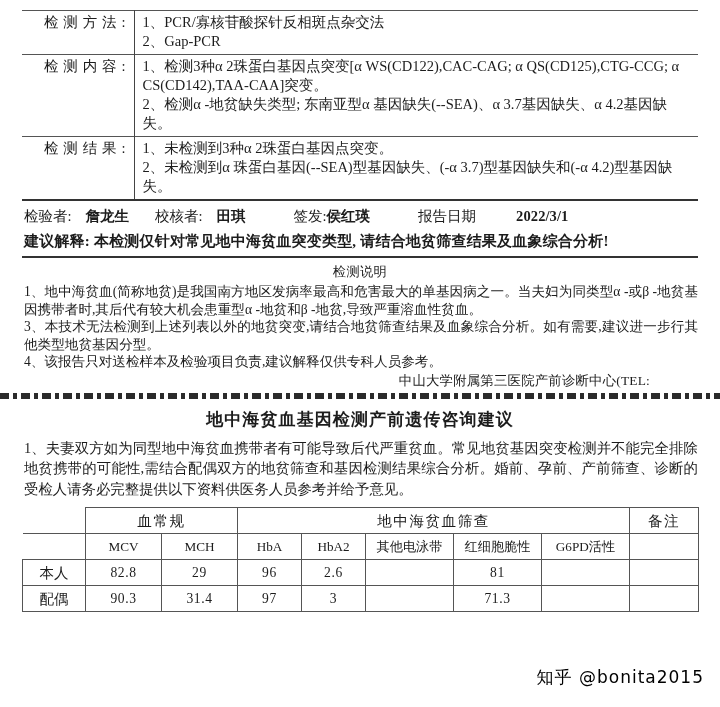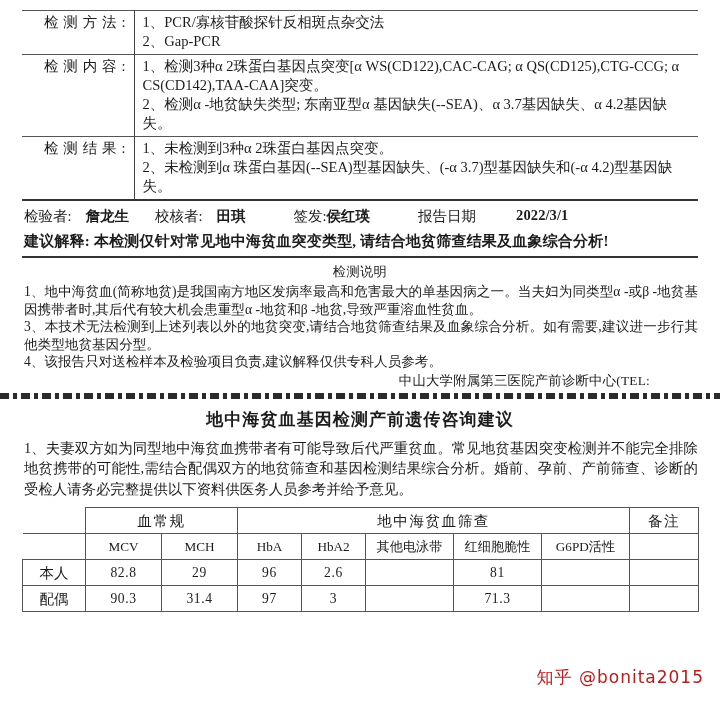--- a/index.html
+++ b/index.html
@@ -60,21 +60,21 @@
   .latin { font-family: "Liberation Serif", serif; letter-spacing: 0.1px; }
 
   
   .sig-wrap {
     margin: 0 22px;
     border-top: 2.2px solid #333;
     padding-top: 4px;
   }
   .sig-row {
     display: flex;
-    align-items: flex-start;
+    align-items: center;
     font-size: 14.5px;
     padding: 2px 0 3px 2px;
   }
   .sig-row .k { white-space: nowrap; }
   .sig-row .v { white-space: nowrap; font-weight: 600; }
   .sp-14 { width: 14px; flex: 0 0 14px; }
   .sp-26 { width: 26px; flex: 0 0 26px; }
   .sp-40 { width: 40px; flex: 0 0 40px; }
   .sp-48 { width: 48px; flex: 0 0 48px; }
 
@@ -169,21 +169,21 @@
   .bt-grouphead { font-size: 14.6px; letter-spacing: 1.5px; }
   .bt-note { font-size: 14.6px; letter-spacing: 1.5px; }
 
   
   .watermark {
     position: absolute;
     right: 16px;
     bottom: 28px;
     font-family: "DejaVu Sans", sans-serif;
     font-size: 17px;
-    color: #b91c1c;
+    color: #000000;
     letter-spacing: 1px;
     pointer-events: none;
     white-space: nowrap;
   }
 </style>
 </head>
 <body>
 
 <div class="page">
 

